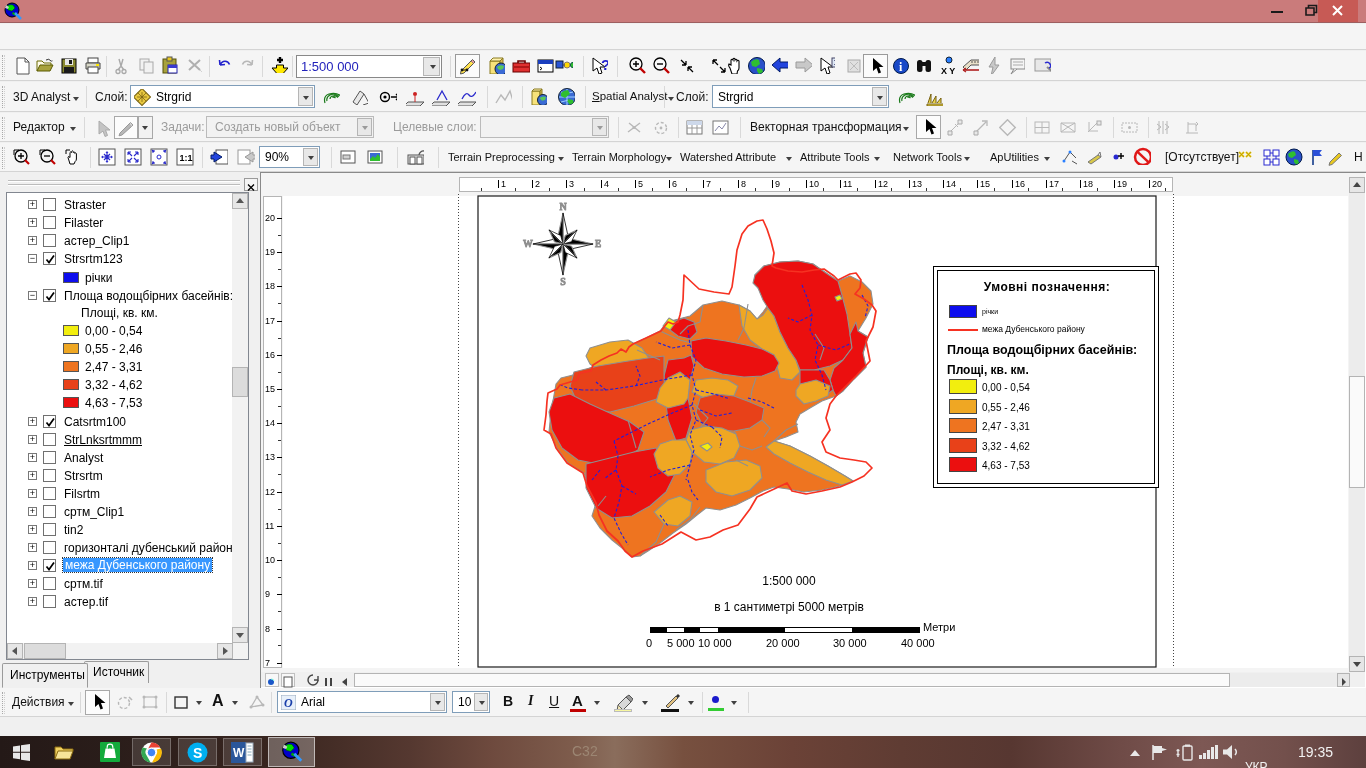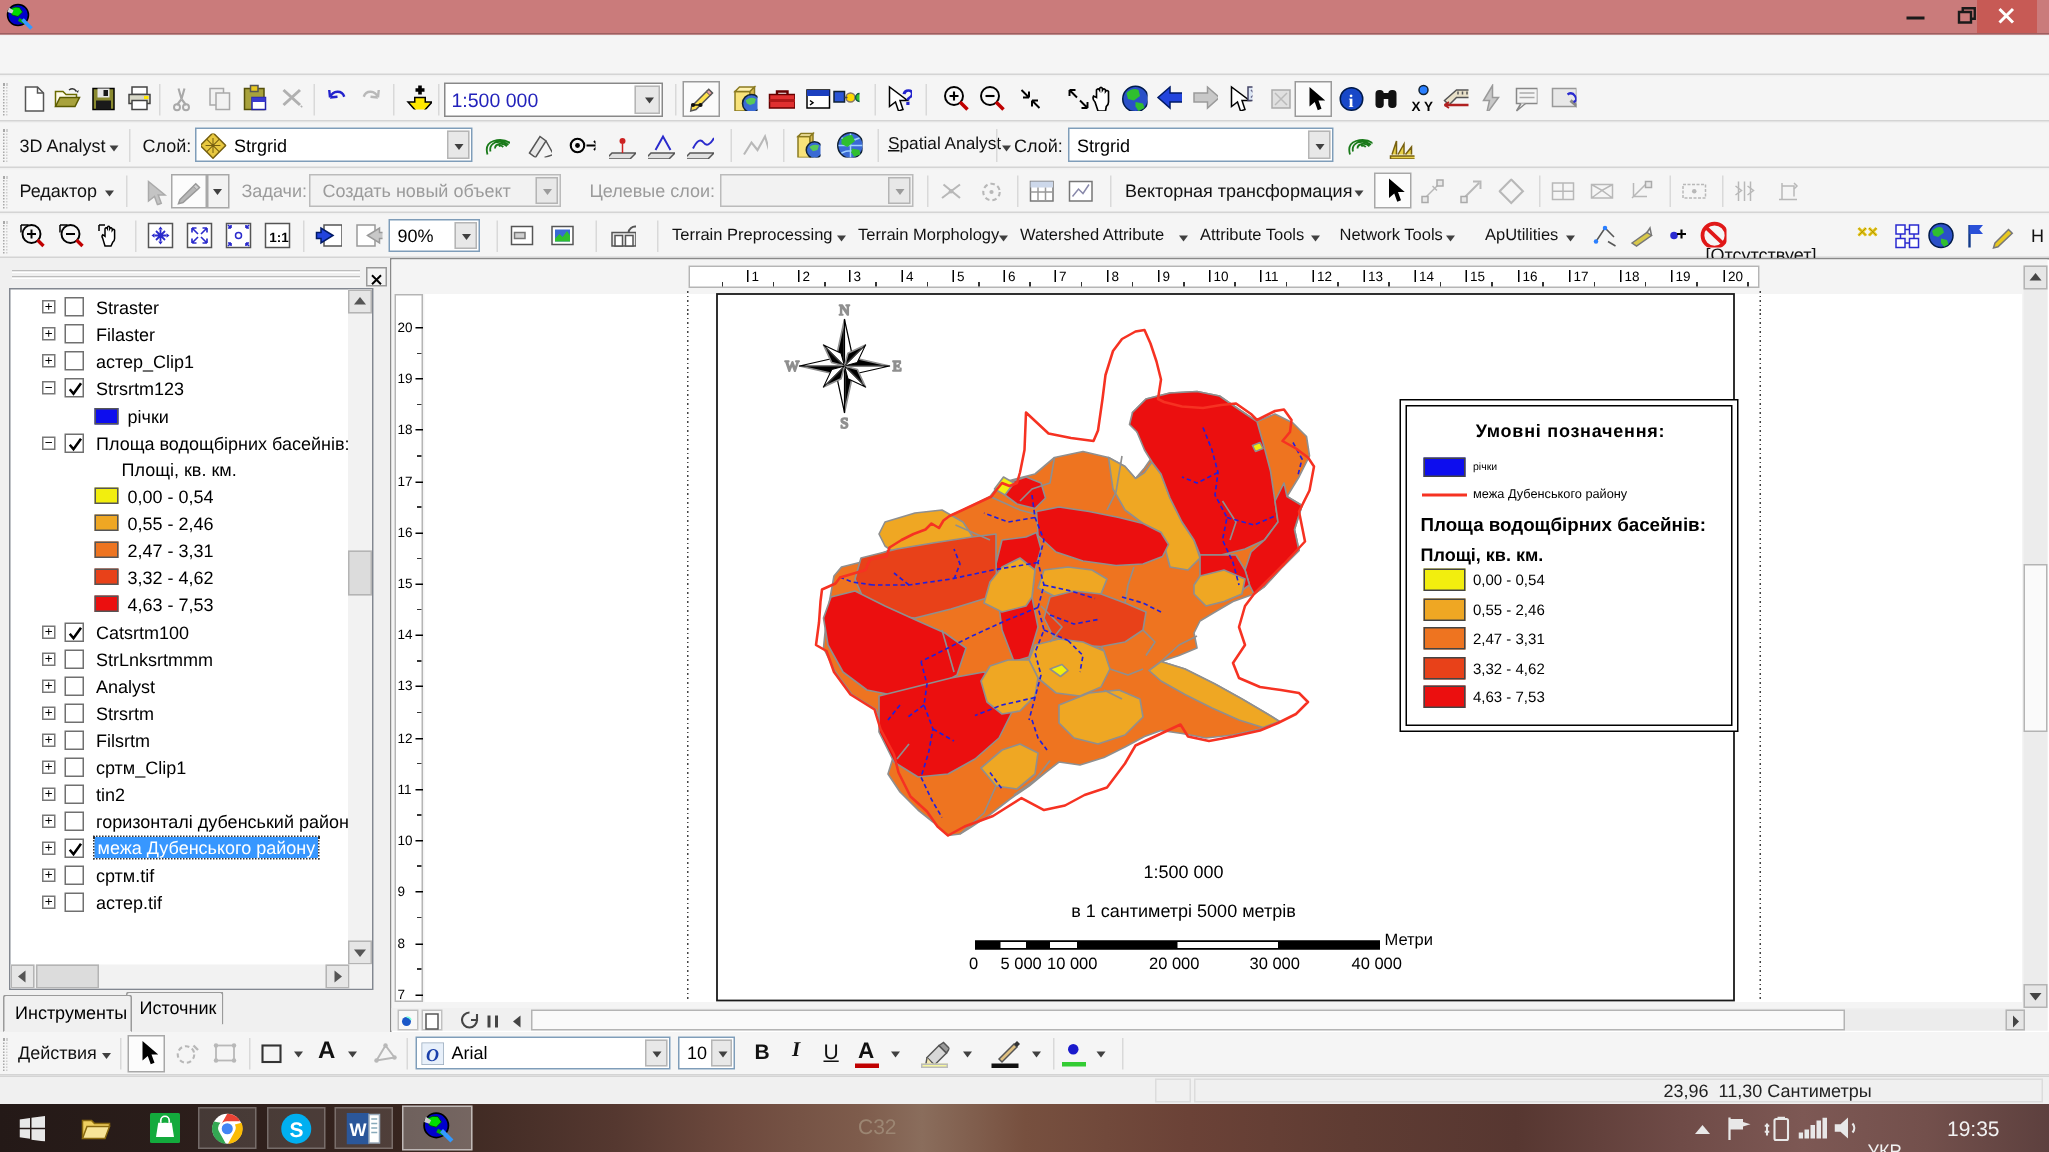--- a/index.html
+++ b/index.html
@@ -516,21 +516,21 @@
         <path d="M12 6 l2-3 1 5" fill="none" stroke="#777"></path>
       </svg>
     <svg class="ticon" style="left:1110px;top:6px;">
         <circle cx="6" cy="8" r="2.5" fill="#2a2ad0"></circle>
         <path d="M11 4 v6 M8 7 h6" stroke="#000" stroke-width="1.4"></path>
       </svg>
     <svg class="ticon" style="left:1133px;top:4px;" width="22" height="22">
         <circle cx="10" cy="10" r="8" fill="none" stroke="#e01818" stroke-width="2.5"></circle>
         <path d="M4.3 4.6 L15.7 15.4" stroke="#e01818" stroke-width="2.5"></path>
       </svg>
-    <div class="tlabel" style="left:1137px;top:7px;margin-top:13px;">[Отсутствует]</div>
+    <div class="tlabel" style="left:1165px;top:7px;">[Отсутствует]</div>
     <svg class="ticon" style="left:1237px;top:6px;" width="20" height="18">
         <path d="M2 3 l5 5 m0-5 l-5 5 M9 3 l5 5 m0-5 l-5 5" stroke="#e8c820" stroke-width="2"></path>
         <path d="M2 3 l5 5 m0-5 l-5 5 M9 3 l5 5 m0-5 l-5 5" stroke="#a89000" stroke-width="0.6"></path>
       </svg>
     <svg class="ticon" style="left:1263px;top:6px;">
         <rect x="1" y="1" width="6" height="6" fill="#fff" stroke="#2a2ad0"></rect>
         <rect x="10" y="1" width="6" height="6" fill="#fff" stroke="#2a2ad0"></rect>
         <rect x="1" y="10" width="6" height="6" fill="#fff" stroke="#2a2ad0"></rect>
         <rect x="10" y="10" width="6" height="6" fill="#fff" stroke="#2a2ad0"></rect>
         <path d="M7 4 h3 M4 7 v3 M13 7 v3 M7 13 h3" stroke="#2a2ad0"></path>
@@ -617,21 +617,21 @@
         <div class="titem" style="left:78px;top:203px;">4,63 - 7,53</div>
       <div class="expbox" style="left:21px;top:224px;">+</div>
         <div class="chk" style="left:36px;top:222px;">
           <svg width="13" height="13">
             <path d="M2.5 6.5 l2.5 3 5-7" fill="none" stroke="#000" stroke-width="1.7"></path>
           </svg>
         </div>
         <div class="titem" style="left:57px;top:222px;">Catsrtm100</div>
       <div class="expbox" style="left:21px;top:242px;">+</div>
         <div class="chk" style="left:36px;top:240px;"></div>
-        <div class="titem" style="left:57px;top:240px;">StrLnksrtmmm</div>
+        <div class="titem" style="left:57px;top:240px;text-decoration:underline;">StrLnksrtmmm</div>
       <div class="expbox" style="left:21px;top:260px;">+</div>
         <div class="chk" style="left:36px;top:258px;"></div>
         <div class="titem" style="left:57px;top:258px;">Analyst</div>
       <div class="expbox" style="left:21px;top:278px;">+</div>
         <div class="chk" style="left:36px;top:276px;"></div>
         <div class="titem" style="left:57px;top:276px;">Strsrtm</div>
       <div class="expbox" style="left:21px;top:296px;">+</div>
         <div class="chk" style="left:36px;top:294px;"></div>
         <div class="titem" style="left:57px;top:294px;">Filsrtm</div>
       <div class="expbox" style="left:21px;top:314px;">+</div>
@@ -981,25 +981,20 @@
       </svg>
     <div class="abs" style="left:661px;top:21px;width:18px;height:3px;background:#111;"></div>
     <div class="arrdn" style="left:688px;top:13px;"></div>
     <div class="sep" style="left:702px;top:4px;height:21px;"></div>
     <div class="abs" style="left:712px;top:8px;width:7px;height:7px;border-radius:50%;background:#1a1acc;"></div>
     <div class="abs" style="left:708px;top:20px;width:16px;height:3px;background:#33cc33;"></div>
     <div class="arrdn" style="left:731px;top:13px;"></div>
     <div class="sep" style="left:748px;top:4px;height:21px;"></div>
   </div>
 
-  <div class="abs" id="statusbar">
-    <div class="abs" style="left:1109px;top:2px;">23,96&nbsp; 11,30 Сантиметры</div>
-    <div class="abs" style="left:770px;top:1px;width:24px;height:16px;border:1px solid #dcdcdc;"></div>
-    <div class="abs" style="left:796px;top:1px;width:566px;height:16px;border:1px solid #dcdcdc;"></div>
-  </div>
 
   <div class="abs" id="taskbar">
     <div class="ttxt" style="left:572px;top:7px;color:#9c8673;font-size:14px;">C32</div>
 
     <svg class="abs" style="left:13px;top:8px;" width="17" height="17">
         <path d="M0 2.4 L7 1.4 v6.4 H0 z M8 1.2 L17 0 v7.8 H8 z M0 8.8 h7 v6.4 L0 14.2 z M8 8.8 h9 V17 L8 15.8 z" fill="#e8e8e8"></path>
       </svg>
 
     <svg class="abs" style="left:54px;top:7px;" width="20" height="18">
         <path d="M1 16 V4 h6 l2 2 h10 v2" fill="#f0d060" stroke="#8a6a10"></path>

